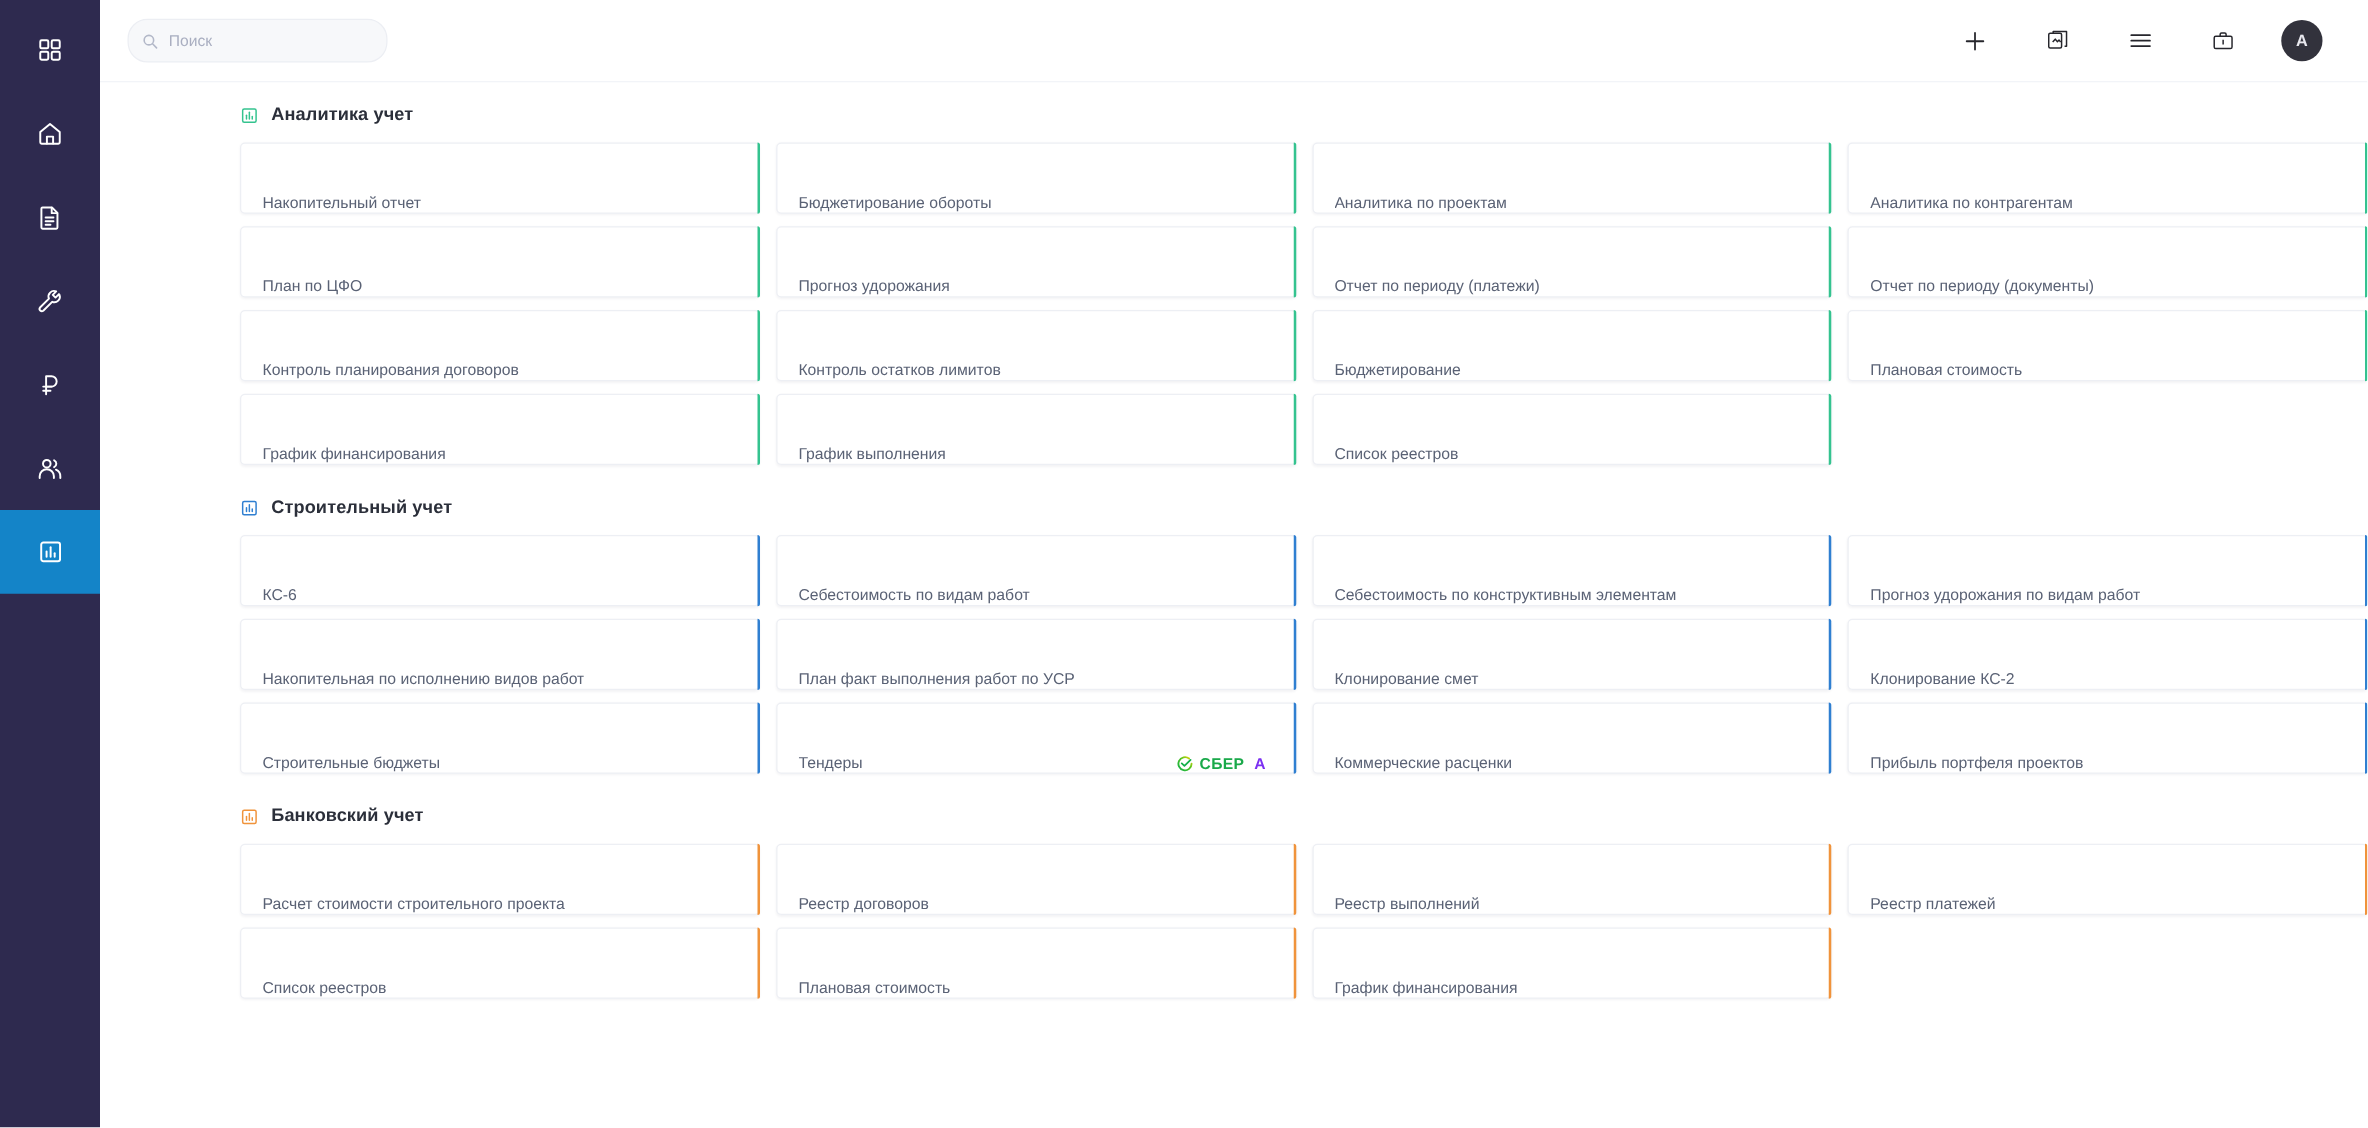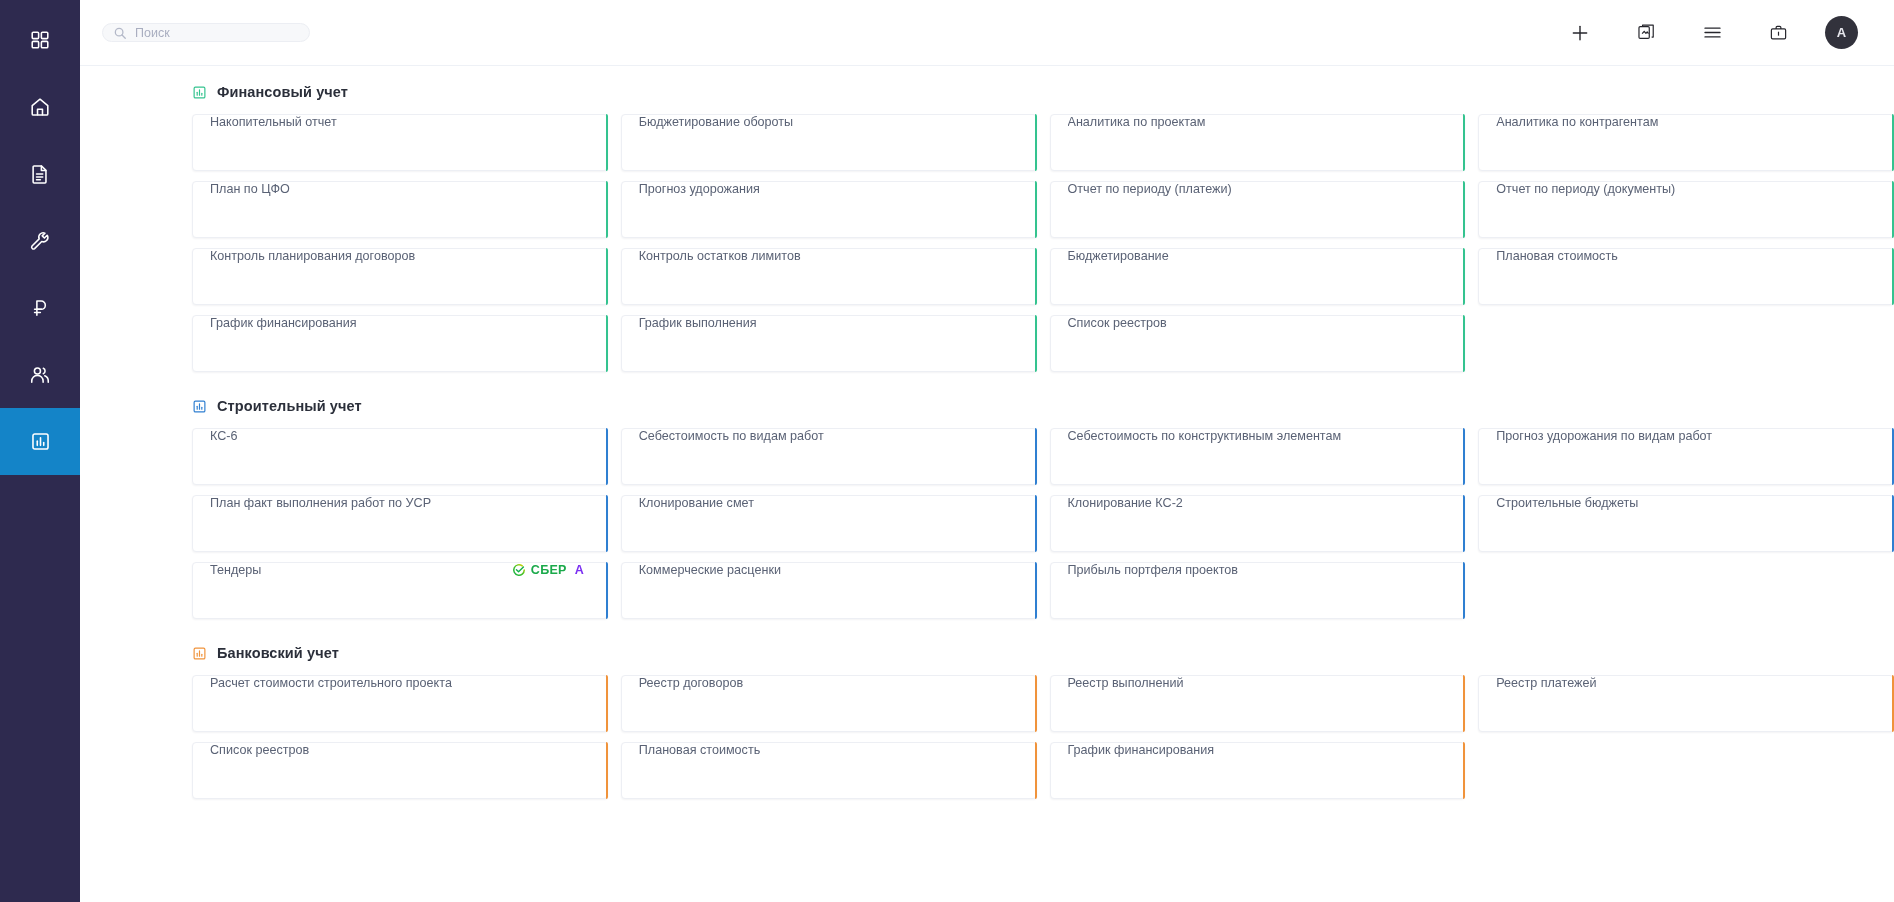--- a/index.html
+++ b/index.html
@@ -32,21 +32,21 @@
 
   
   .header {
     height: 66px; min-height: 66px;
     background: #ffffff;
     display: flex; align-items: center;
     padding: 0 22px 0 22px;
     border-bottom: 1px solid #eef1f6;
   }
   .search-box {
-    width: 208px; height: 19px;
+    width: 208px; height: 35px;
     background: #f7f8fa;
     border: 1px solid #eceef3;
     border-radius: 16px;
     display: flex; align-items: center;
     padding: 0 10px;
     gap: 8px;
   }
   .search-box .s-icon { flex: 0 0 auto; display: block; line-height: 0; }
   .search-input {
     border: none; outline: none; background: transparent;
@@ -99,21 +99,21 @@
     padding: 0 0 8px 112px;
     padding-right: 0;
   }
   .card {
     position: relative;
     height: 57px;
     background: #ffffff;
     border: 1px solid #edeff4;
     border-radius: 4px;
     box-shadow: 0 1px 2px rgba(30,40,70,0.055);
-    display: flex; align-items: flex-start;
+    display: flex; align-items: flex-end;
     padding: 0 17px;
     cursor: pointer;
     overflow: visible;
   }
   .card::after {
     content: "";
     position: absolute;
     right: -1px; top: -1px; bottom: -1px;
     width: 2px;
     border-radius: 0 4px 4px 0;
@@ -252,21 +252,21 @@
 
     <main class="content" id="content">
         <section class="section">
           <div class="section-head">
             <span class="sec-icon"><svg width="15" height="15" viewBox="0 0 24 24" fill="none" stroke="#34c38f" stroke-width="1.9" stroke-linecap="round" stroke-linejoin="round">
                 <rect x="3.4" y="3.4" width="17.2" height="17.2" rx="2"></rect>
        <line x1="8.3" y1="16.4" x2="8.3" y2="11.6"></line>
                 <line x1="12" y1="16.4" x2="12" y2="7.8"></line>
        <line x1="15.7" y1="16.4" x2="15.7" y2="13.2"></line>
               </svg></span>
-            <span class="section-title">Финансовый учет</span>
+            <span class="section-title">Аналитика учет</span>
           </div>
           <div class="grid">
             <div class="card" style="--accent: #34c38f;">
               <span class="card-label">Накопительный отчет</span>
             </div>
             <div class="card" style="--accent: #34c38f;">
               <span class="card-label">Бюджетирование обороты</span>
             </div>
             <div class="card" style="--accent: #34c38f;">
               <span class="card-label">Аналитика по проектам</span>
@@ -324,20 +324,23 @@
               <span class="card-label">КС-6</span>
             </div>
             <div class="card" style="--accent: #2f7fd1;">
               <span class="card-label">Себестоимость по видам работ</span>
             </div>
             <div class="card" style="--accent: #2f7fd1;">
               <span class="card-label">Себестоимость по конструктивным элементам</span>
             </div>
             <div class="card" style="--accent: #2f7fd1;">
               <span class="card-label">Прогноз удорожания по видам работ</span>
+            </div>
+            <div class="card" style="--accent: #2f7fd1;">
+              <span class="card-label">Накопительная по исполнению видов работ</span>
             </div>
             <div class="card" style="--accent: #2f7fd1;">
               <span class="card-label">План факт выполнения работ по УСР</span>
             </div>
             <div class="card" style="--accent: #2f7fd1;">
               <span class="card-label">Клонирование смет</span>
             </div>
             <div class="card" style="--accent: #2f7fd1;">
               <span class="card-label">Клонирование КС-2</span>
             </div>

